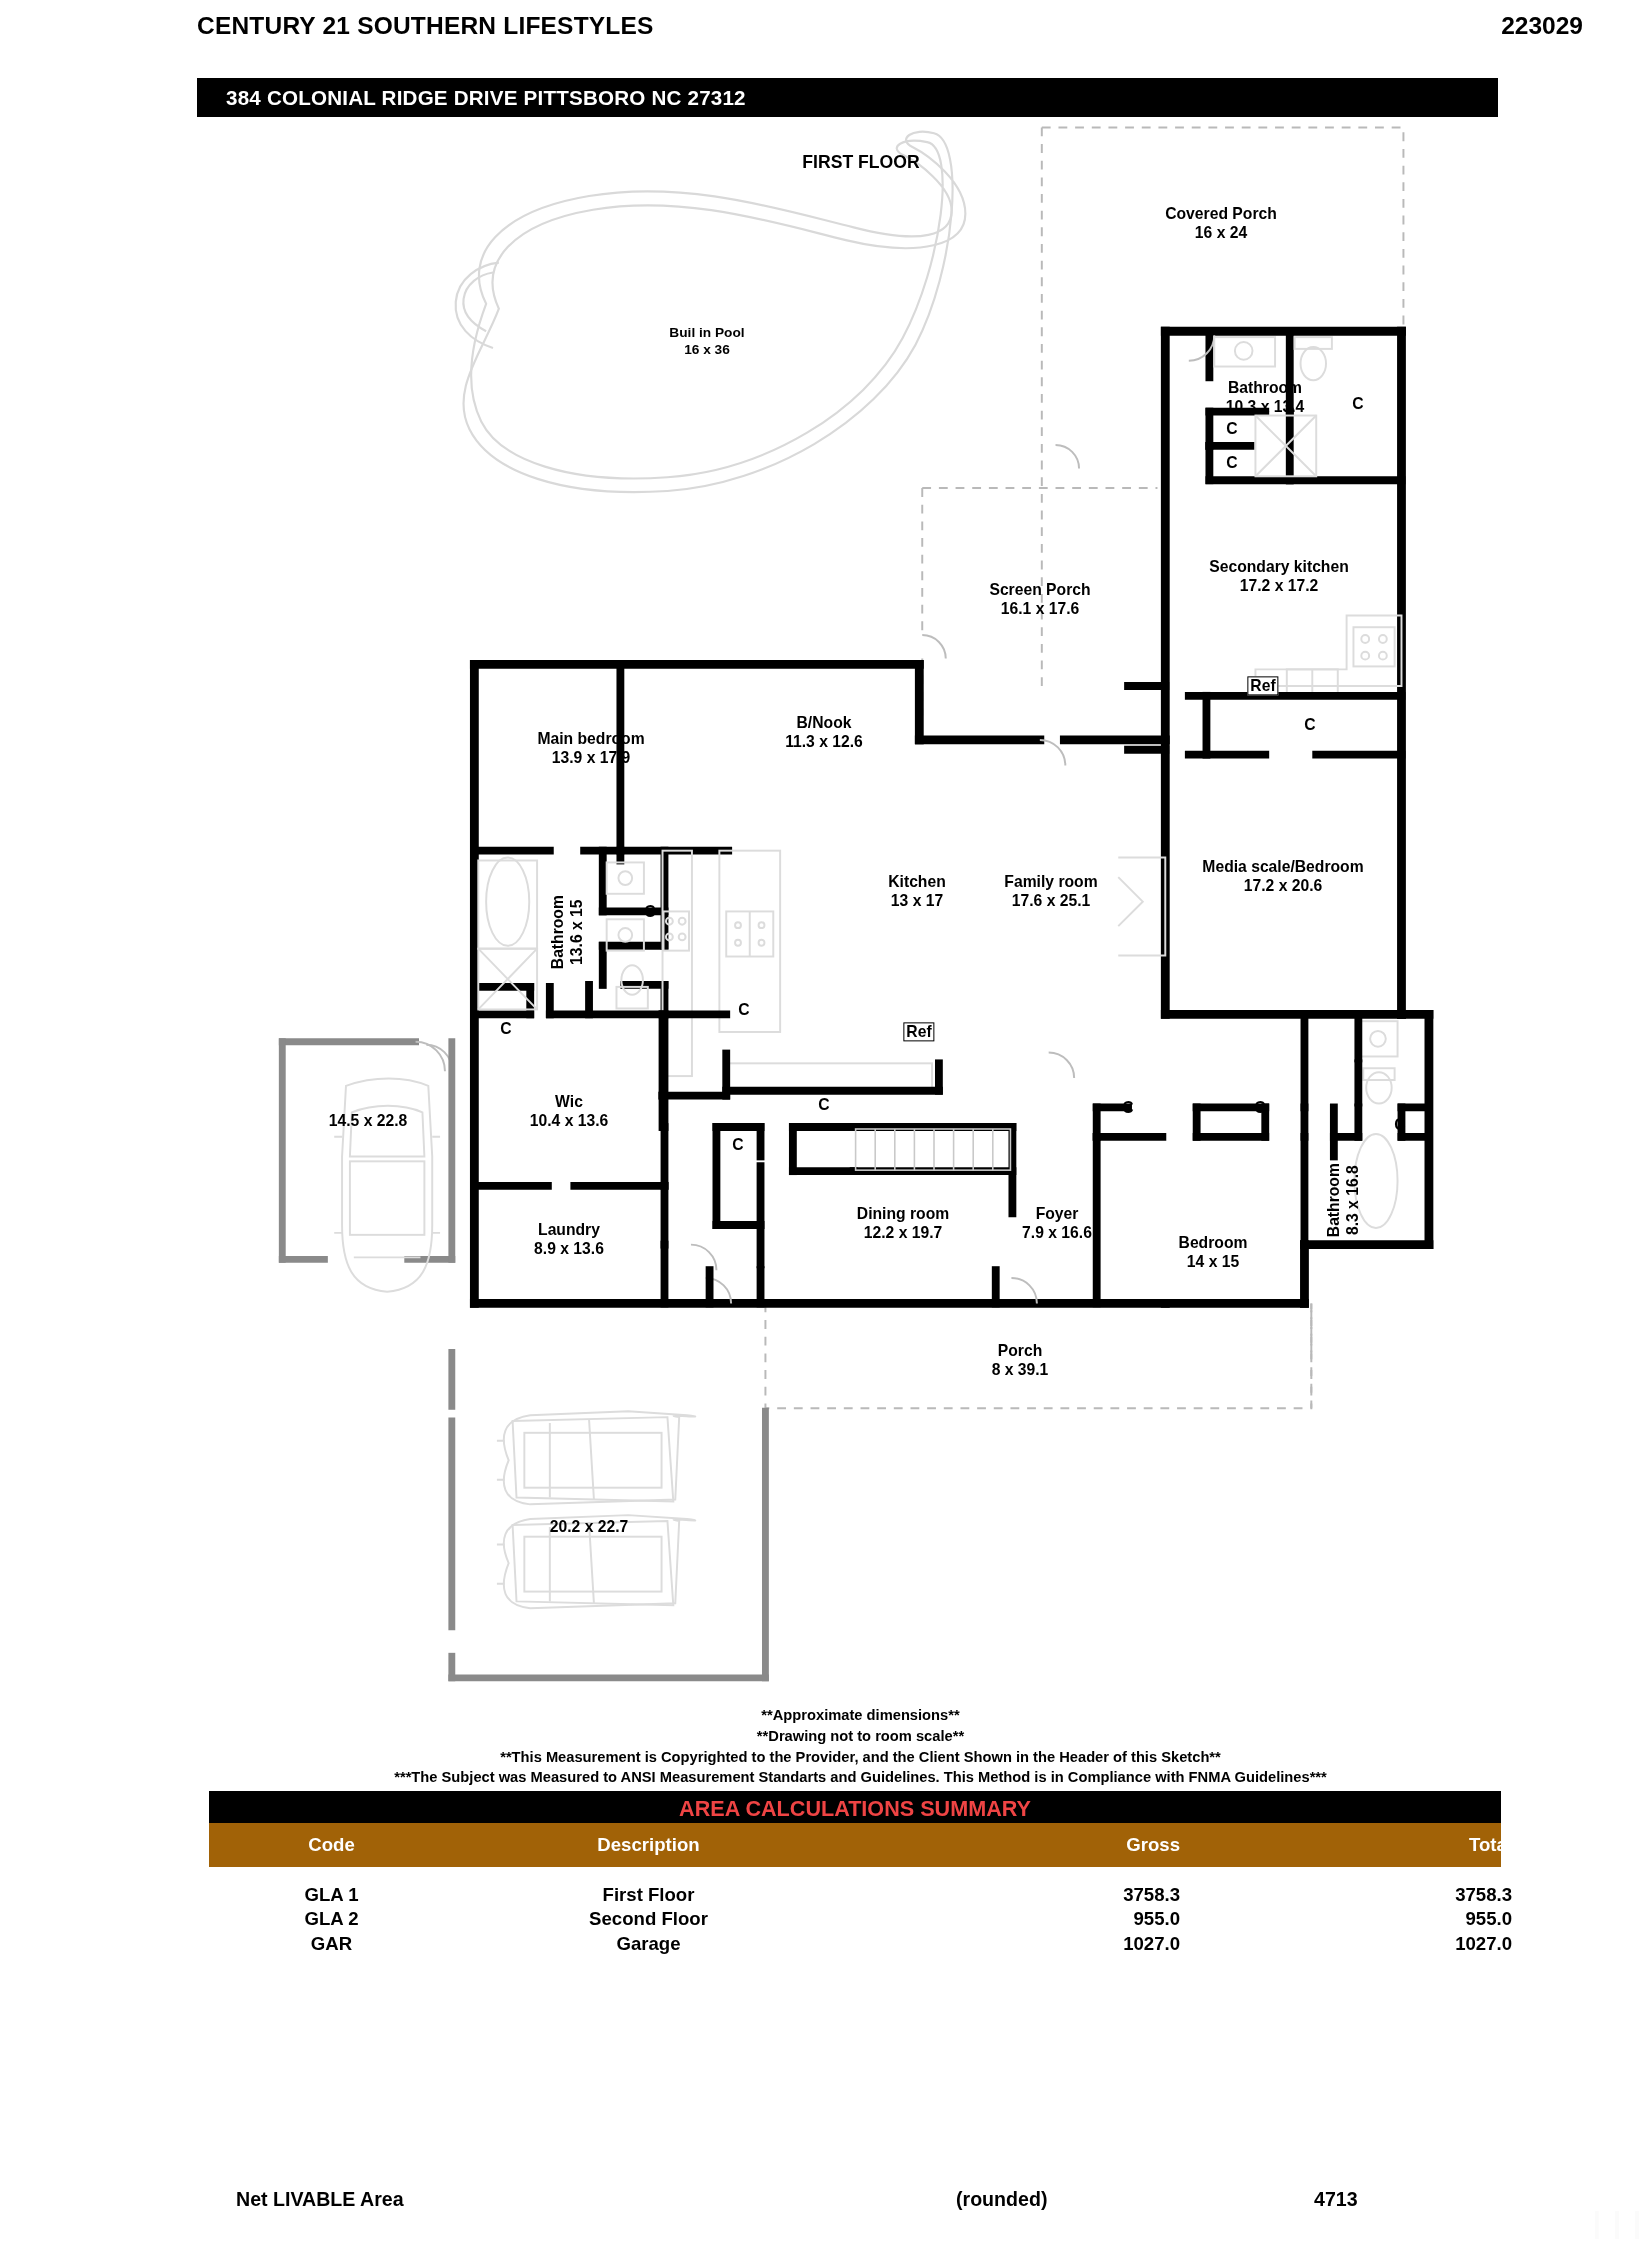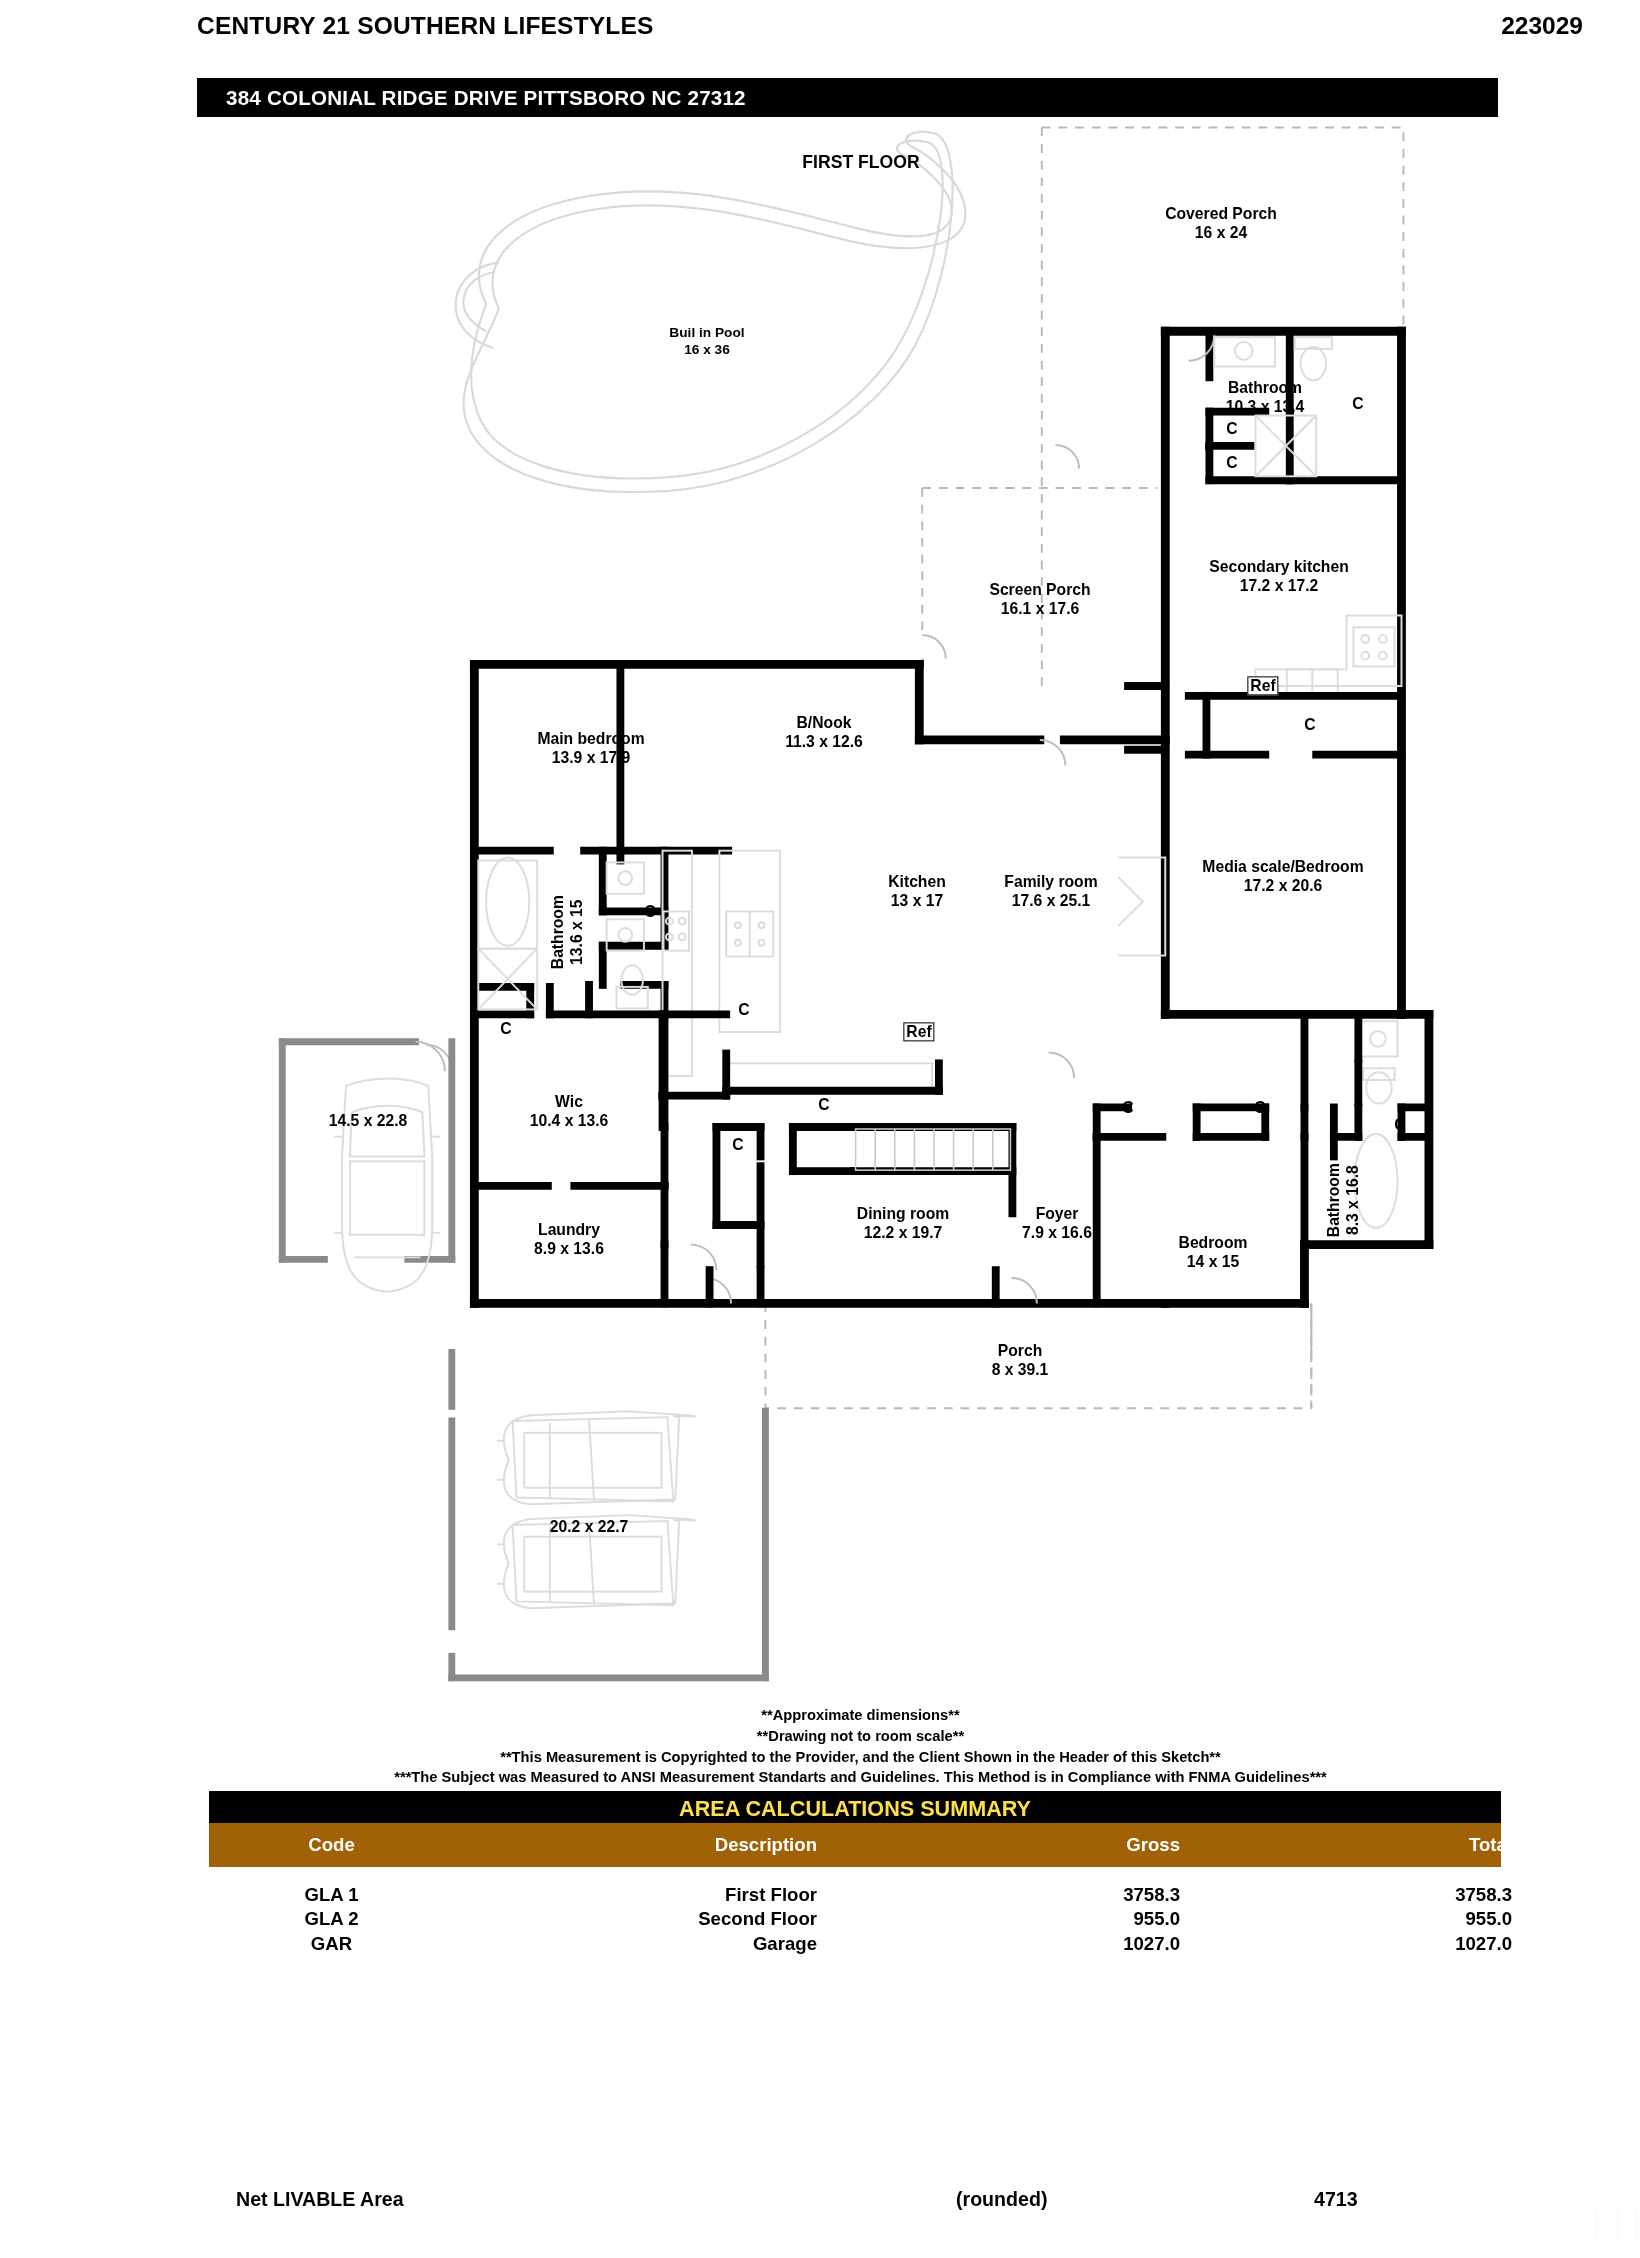--- a/index.html
+++ b/index.html
@@ -127,40 +127,40 @@
     width: 1292px;
     height: 32px;
     background: #000000;
   }
   .calc-title-text {
     position: absolute;
     left: 0;
     top: 4.9px;
     width: 100%;
     text-align: center;
-    color: #fde047;
+    color: #ef4444;
     font-size: 21.6px;
     font-weight: bold;
   }
   .calc-head-bar {
     position: absolute;
     left: 169px;
     top: 1823px;
     width: 1292px;
     height: 44px;
     background: #a16207;
   }
   .calc-row {
     position: absolute;
     left: 169px;
     width: 1292px;
     height: 26.5px;
   }
   .col-code   { position: absolute; left: 0px;   width: 245px; text-align: center; }
-  .col-desc   { position: absolute; left: 245px; width: 363px; text-align: right; }
+  .col-desc   { position: absolute; left: 258px; width: 363px; text-align: center; }
   .col-gross  { position: absolute; left: 608px; width: 363px; text-align: right; }
   .col-total  { position: absolute; left: 970px; width: 333px; text-align: right; }
   .calc-head-bar span {
     position: absolute;
     top: 10.8px;
     color: #ffffff;
     font-size: 18.6px;
     font-weight: bold;
   }
   .calc-row span {

